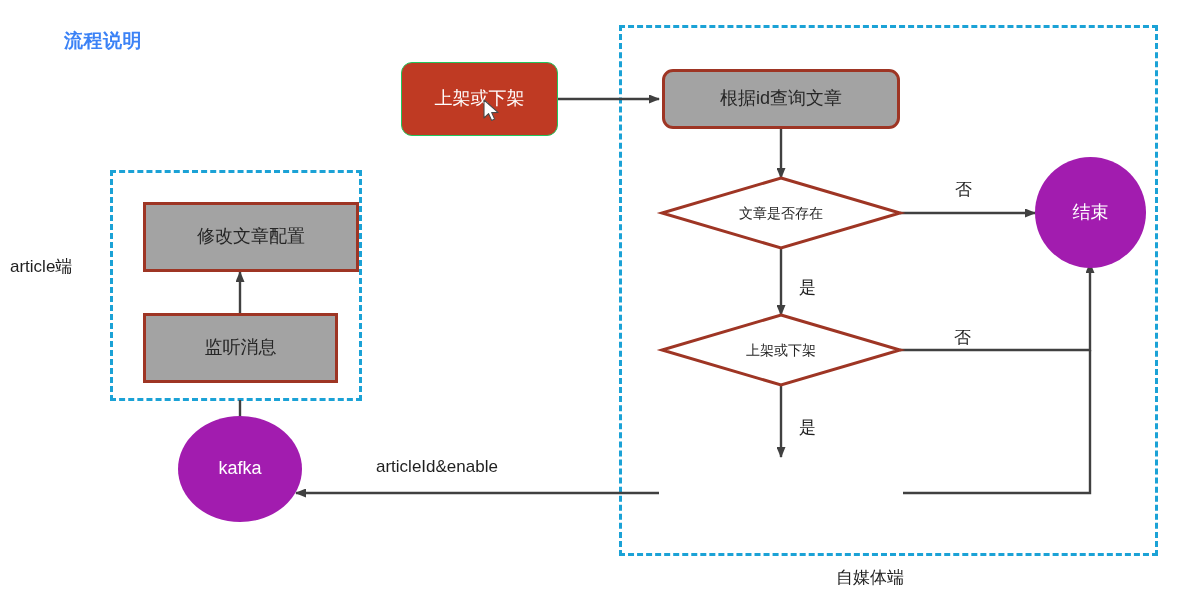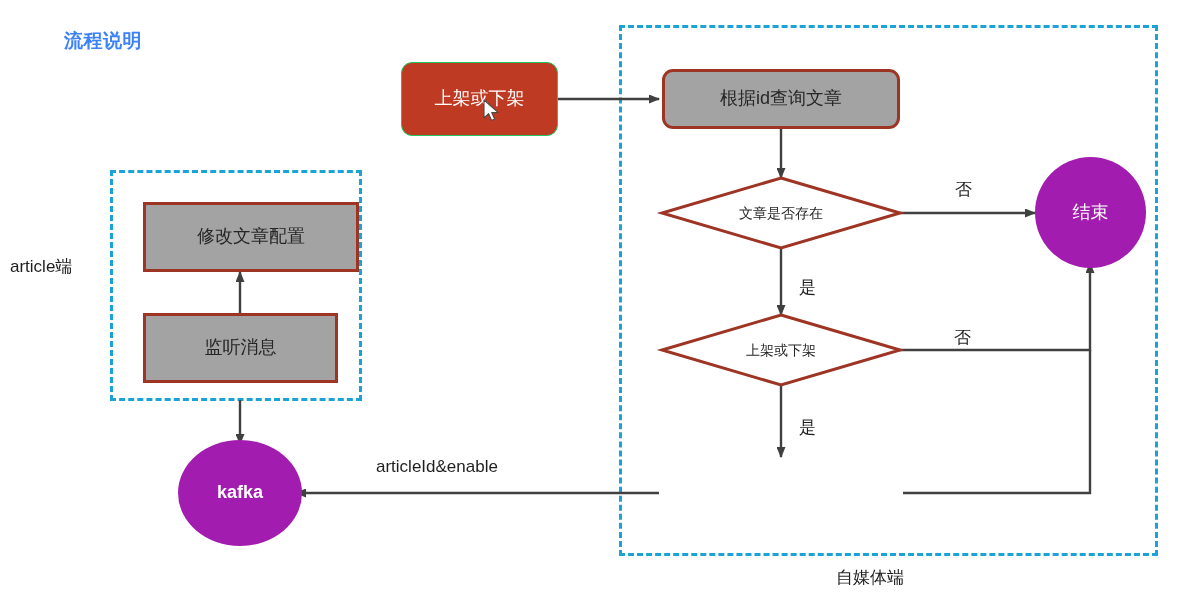--- a/index.html
+++ b/index.html
@@ -167,21 +167,21 @@
 
   <div class="diamond-wrap" style="left:662px; top:315px; width:238px; height:70px;">
     <div class="dtext">上架或下架</div>
   </div>
 
 
   <div class="node circle-node" style="left:1035px; top:157px; width:111px; height:111px;">
     <span>结束</span>
   </div>
 
-  <div class="node circle-node" style="left:178px; top:440px; width:124px; height:106px;font-weight:bold;">
+  <div class="node circle-node" style="left:178px; top:416px; width:124px; height:106px;">
     <span>kafka</span>
   </div>
 
   <div class="node proc-box" style="left:143px; top:202px; width:216px; height:70px;">
     <span>修改文章配置</span>
   </div>
 
   <div class="node proc-box" style="left:143px; top:313px; width:195px; height:70px;">
     <span>监听消息</span>
   </div>

